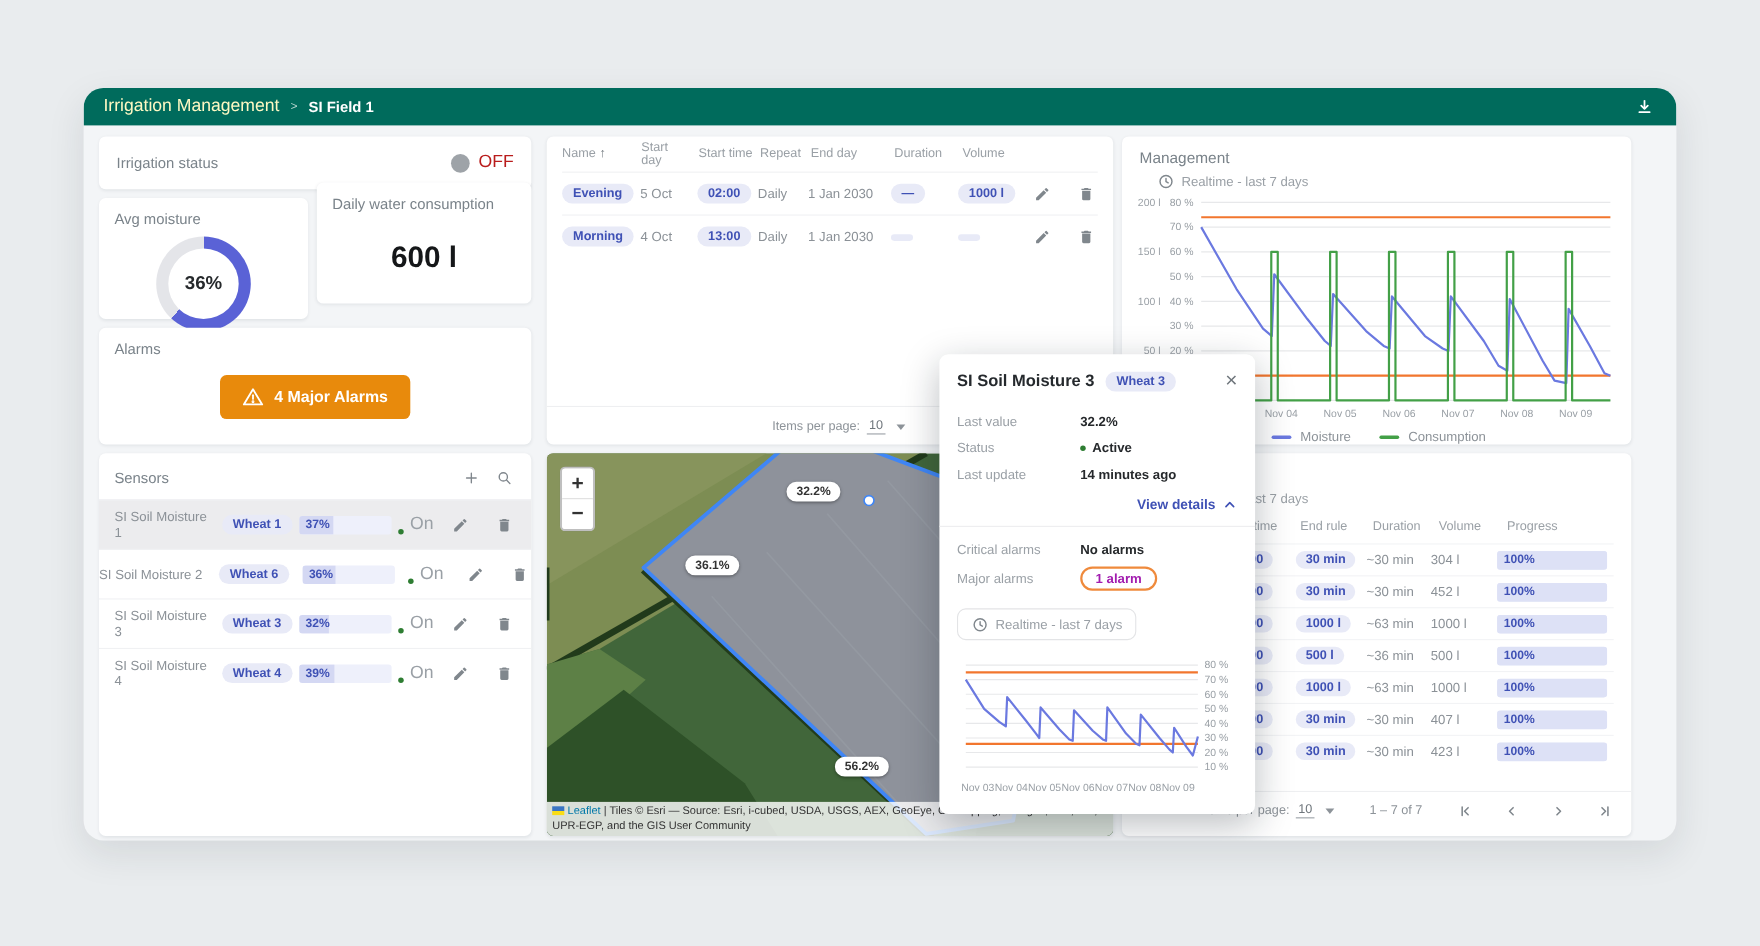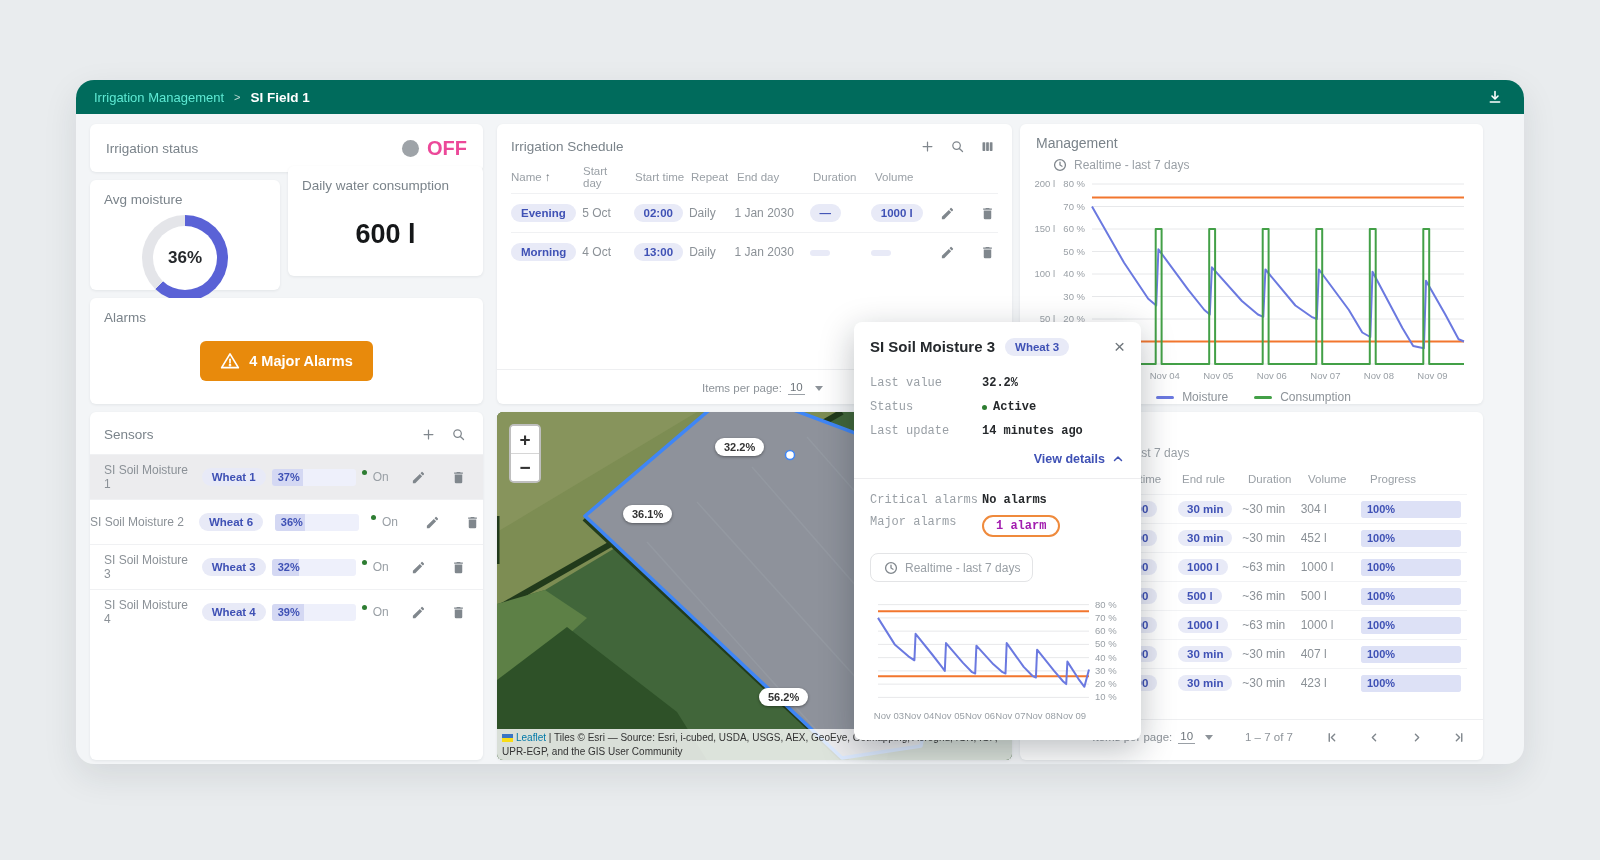--- a/index.html
+++ b/index.html
@@ -2,49 +2,49 @@
 <html><head>
 <meta charset="utf-8">
 <style>
   html,body{margin:0;padding:0;background:#e9ecee;font-family:"Liberation Sans",sans-serif;
     -webkit-font-smoothing:antialiased;}
   #stage{position:relative;width:1600px;height:860px;background:#e9ecee;overflow:hidden;}
   #dash{position:absolute;left:76px;top:80px;width:1448px;height:684px;background:#f3f5f7;
     border-radius:18px;box-shadow:0 12px 34px rgba(25,39,52,.10);overflow:hidden;}
   #topbar{position:absolute;left:0;top:0;width:100%;height:34px;background:#006b5c;display:flex;
     align-items:center;padding:0 18px;box-sizing:border-box;color:#fff;}
-  .crumb{font-size:13px;color:#5eead4;}
+  .crumb{font-size:16px;color:#fef9c3;}
   .crumb-sep{margin:0 10px;font-size:11px;color:#bcd9d3;}
   .crumb-cur{font-size:13.5px;font-weight:bold;color:#fff;}
   .topbar-spacer{flex:1;}
   .card{position:absolute;background:#fff;border-radius:6px;box-shadow:0 1px 3px rgba(20,30,40,.07);box-sizing:border-box;}
   .card-title{font-size:13.5px;color:#7a838a;}
   .icon-btn{width:22px;height:22px;display:flex;align-items:center;justify-content:center;color:#80878d;cursor:pointer;}
   .icon-btn svg{display:block;}
   
   #status-card{display:flex;align-items:center;justify-content:space-between;padding:0 16px;}
   .off-wrap{display:flex;align-items:center;gap:8px;}
   .off-dot{width:17px;height:17px;border-radius:50%;background:#9ea3a8;}
-  .off-text{font-size:20px;font-weight:bold;color:#ec4899;}
+  .off-text{font-size:16px;font-weight:normal;color:#b91c1c;}
   
   .donut{width:86px;height:86px;border-radius:50%;background:conic-gradient(#5a62d6 0 62%,#e4e5e9 62% 100%);
     position:relative;display:flex;align-items:center;justify-content:center;margin:8px auto 0;}
   .donut::before{content:"";position:absolute;inset:11px;background:#fff;border-radius:50%;}
   .donut span{position:relative;font-size:17px;font-weight:bold;color:#26292c;}
   .big-value{font-size:27px;font-weight:bold;color:#151719;text-align:center;margin-top:26px;}
   
   .alarm-btn{display:flex;align-items:center;gap:9px;background:#e88a0c;color:#fff;border:none;border-radius:6px;
     padding:10px 20px;font-size:14.5px;font-weight:bold;margin:16px auto 0;cursor:pointer;font-family:inherit;}
   
   .chip{display:inline-block;background:#e8eaf7;color:#3f51b5;font-weight:bold;font-size:11.5px;
     border-radius:11px;padding:3px 10px;white-space:nowrap;}
   .bar{position:relative;width:84px;height:17px;background:#eef0fb;border-radius:3px;overflow:hidden;}
   .bar .bar-fill{position:absolute;left:0;top:0;bottom:0;background:#d4d8f3;}
   .bar .bar-label{position:absolute;left:6px;top:2px;font-size:11px;font-weight:bold;color:#3f51b5;}
-  .status-on{display:flex;align-items:flex-start;gap:6px;font-size:12px;color:#9aa0a6;}
+  .status-on{display:flex;align-items:flex-end;gap:6px;font-size:16px;color:#9aa0a6;}
   .gdot{width:5px;height:5px;border-radius:50%;background:#2e7d32;}
   
   .thead{display:flex;align-items:center;font-size:11.5px;color:#9aa0a6;}
   .trow{display:flex;align-items:center;border-top:1px solid #f0f1f3;font-size:12px;color:#8b9197;}
   .cell{box-sizing:border-box;padding-right:6px;}
   .row-actions{display:flex;gap:18px;margin-left:auto;color:#7e858b;}
   .sel{background:#ececee;}
   .paginator{display:flex;align-items:center;gap:6px;font-size:11.5px;color:#8d9399;}
   .pp-val{border-bottom:1px solid #9aa0a6;padding:0 2px 1px;color:#6f767c;}
   .caret{width:0;height:0;border-left:4px solid transparent;border-right:4px solid transparent;border-top:5px solid #8d9399;margin-left:4px;}
@@ -65,21 +65,21 @@
   .tick{font-size:9.5px;fill:#9aa0a6;}
   .legend{display:flex;justify-content:center;gap:26px;margin-top:2px;}
   .legend-item{display:flex;align-items:center;gap:8px;font-size:12px;color:#8d9399;}
   .legend-dash{width:18px;height:3px;border-radius:2px;}
   
   #popup{position:absolute;left:778px;top:242px;width:287px;height:418px;background:#fff;border-radius:8px;
     box-shadow:0 10px 34px rgba(15,25,35,.28);z-index:50;box-sizing:border-box;padding:15px 16px;}
   .pop-title-row{display:flex;align-items:center;gap:10px;}
   .pop-title{font-size:15px;font-weight:bold;color:#25292d;}
   .pop-close{margin-left:auto;font-size:19px;color:#6f767c;line-height:1;cursor:pointer;}
-  .pop-field{display:flex;align-items:flex-start;margin-top:10px;font-size:12px;font-family:Liberation Mono, monospace;}
+  .pop-field{display:flex;align-items:center;margin-top:10px;font-size:12px;}
   .pop-label{width:112px;color:#9aa0a6;}
   .pop-value{font-weight:bold;color:#26292c;display:flex;align-items:center;gap:6px;}
   .view-details{display:flex;justify-content:flex-end;align-items:center;gap:6px;color:#3f51b5;
     font-weight:bold;font-size:12.5px;margin-top:14px;cursor:pointer;}
   .pop-divider{height:1px;background:#ededef;margin:12px -16px 0;}
   .alarm-pill{display:inline-block;border:2px solid #ef8a3c;color:#a21caf;font-weight:bold;font-size:12px;
     border-radius:14px;padding:2px 12px;}
   .range-chip{display:inline-flex;align-items:center;gap:7px;border:1px solid #e3e4e6;border-radius:8px;
     padding:6px 12px;font-size:12px;color:#9aa0a6;margin-top:16px;cursor:pointer;}
 </style>
@@ -255,42 +255,20 @@
                 <svg width="15" height="15" viewBox="0 0 24 24" fill="currentColor">
                   <path d="M6 19a2 2 0 0 0 2 2h8a2 2 0 0 0 2-2V7H6v12zM19 4h-3.5l-1-1h-5l-1 1H5v2h14V4z"></path>
                 </svg>
               </span>
     </div>
   </div>
         </div>
   </div>
 
   <div class="card" style="left:421px;top:44px;width:515px;height:280px;overflow:hidden;">
-    <div style="display:flex;align-items:center;padding:11px 14px 4px;">
-      <span class="card-title">Irrigation Schedule</span>
-      <span style="flex:1;"></span>
-      <span class="icon-btn">
-            <svg width="15" height="15" viewBox="0 0 24 24" fill="none" stroke="currentColor" stroke-width="2" stroke-linecap="round">
-              <path d="M12 5v14M5 12h14"></path>
-            </svg>
-          </span>
-      <span class="icon-btn" style="margin-left:8px;">
-            <svg width="15" height="15" viewBox="0 0 24 24" fill="none" stroke="currentColor" stroke-width="2" stroke-linecap="round">
-              <circle cx="10.5" cy="10.5" r="6"></circle>
-              <path d="m15.5 15.5 4.5 4.5"></path>
-            </svg>
-          </span>
-      <span class="icon-btn" style="margin-left:8px;">
-            <svg width="15" height="15" viewBox="0 0 24 24" fill="currentColor">
-              <rect x="4" y="5" width="4.4" height="14" rx="1"></rect>
-              <rect x="9.8" y="5" width="4.4" height="14" rx="1"></rect>
-              <rect x="15.6" y="5" width="4.4" height="14" rx="1"></rect>
-            </svg>
-          </span>
-    </div>
     <div style="padding:0 14px;">
       <div class="thead" style="height:32px;">
         <div class="cell" style="width:72px;"><span>Name</span> <span style="color:#6f767c;">↑</span></div>
         <div class="cell" style="width:52px;">Start day</div>
         <div class="cell" style="width:56px;">Start time</div>
         <div class="cell" style="width:46px;">Repeat</div>
         <div class="cell" style="width:76px;">End day</div>
         <div class="cell" style="width:62px;">Duration</div>
         <div class="cell" style="width:66px;">Volume</div>
       </div>

